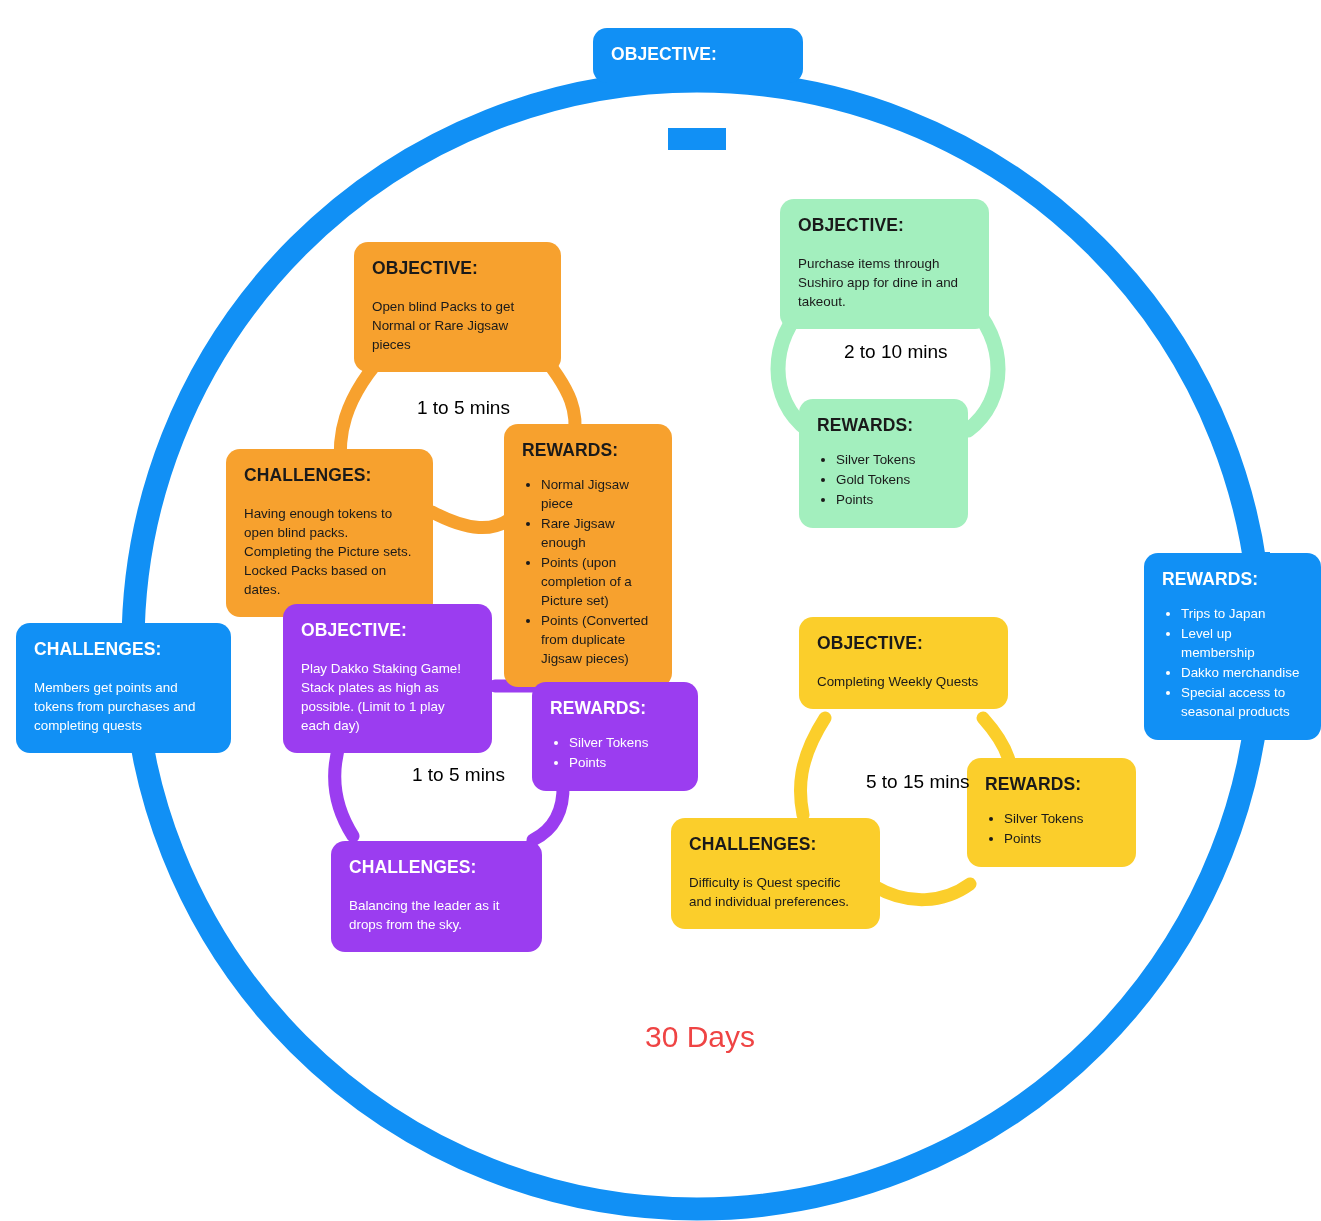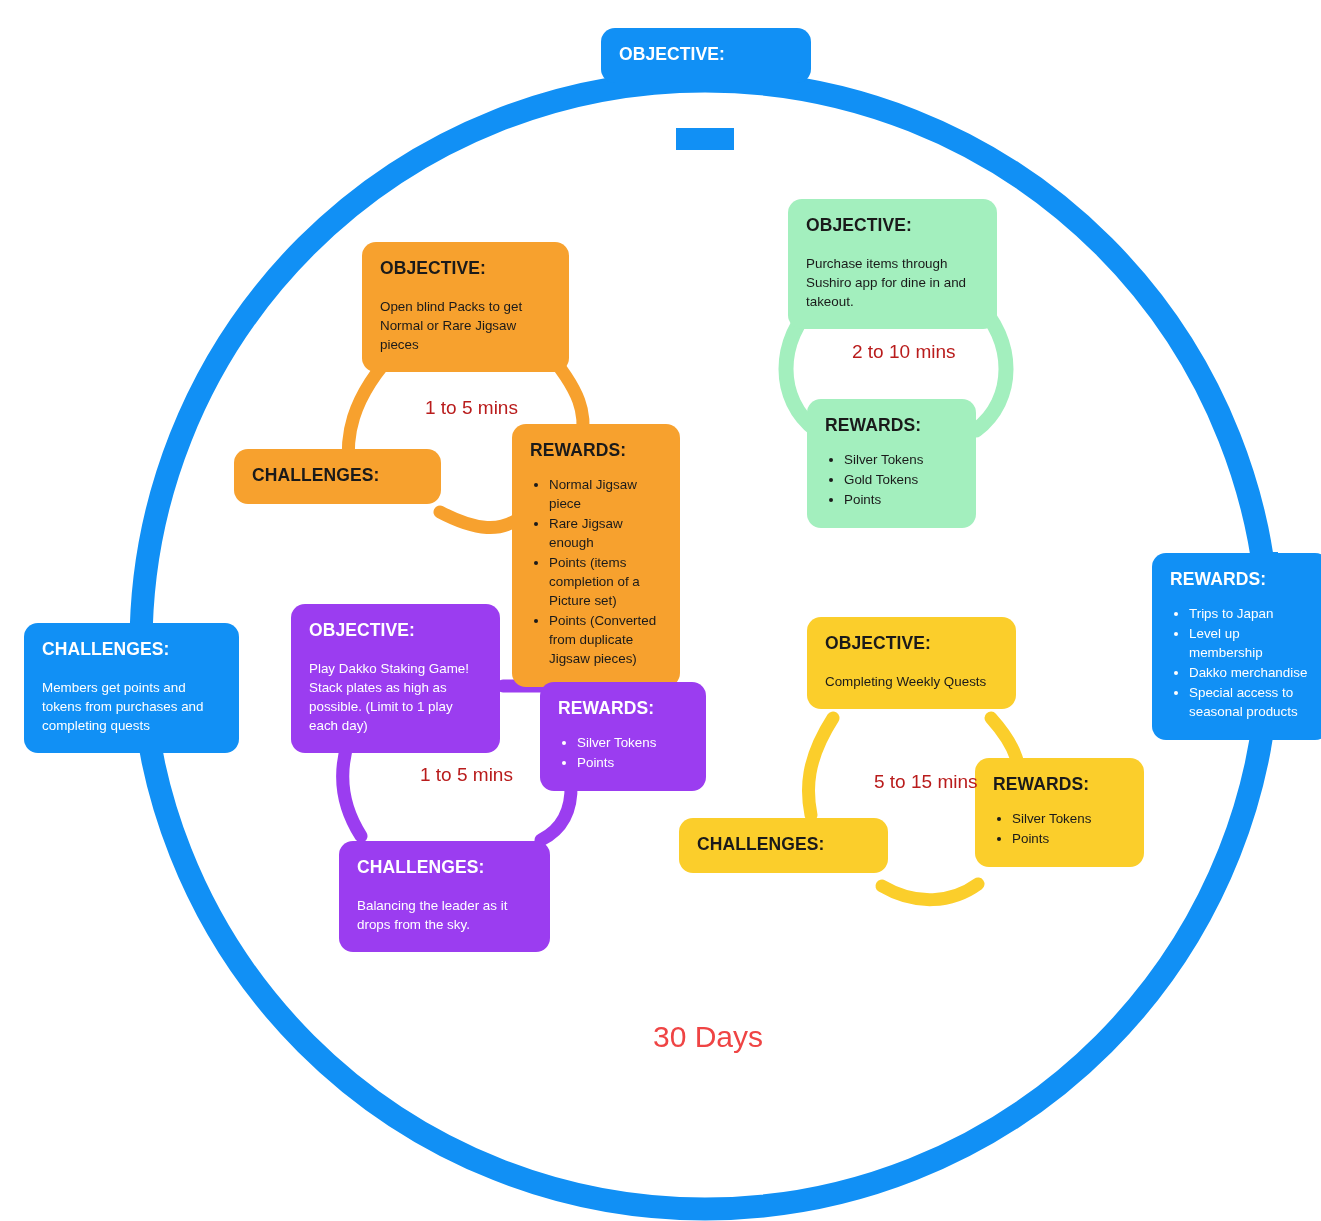--- a/index.html
+++ b/index.html
@@ -1,28 +1,28 @@
 <!DOCTYPE html>
 <html><head>
 <meta charset="utf-8">
 <style>
   html,body{margin:0;padding:0;background:#ffffff;}
   body{width:1321px;height:1221px;position:relative;overflow:hidden;
        font-family:"Liberation Sans","DejaVu Sans",sans-serif;}
-  #canvas{position:absolute;left:16px;top:0;width:1083px;height:1221px;}
+  #canvas{position:absolute;left:8px;top:0;width:1083px;height:1221px;}
   svg.layer{position:absolute;left:0;top:0;width:1321px;height:1221px;pointer-events:none;}
   .card{position:absolute;border-radius:14px;box-sizing:border-box;
         padding:16px 18px 18px 18px;}
   .card .hd{font-size:17.5px;font-weight:bold;letter-spacing:.1px;line-height:1.2;}
   .card .bd{font-size:13.4px;line-height:1.42;margin-top:18px;}
   .card ul{margin:14px 0 0 0;padding-left:19px;font-size:13.4px;line-height:1.42;}
   .card ul li{margin:0 0 1px 0;}
   .dark{color:#1a1a1a;}
   .light{color:#ffffff;}
-  .timelbl{position:absolute;font-size:19px;color:#b91c1c;white-space:nowrap;}
+  .timelbl{position:absolute;font-size:19px;color:#000000;white-space:nowrap;}
   .daylbl{position:absolute;font-size:30px;color:#ef4444;white-space:nowrap;}
 </style>
 </head>
 <body>
 
 <div id="canvas">
 
   <svg class="layer" viewBox="0 0 1321 1221" xmlns="http://www.w3.org/2000/svg">
 
     <circle cx="689" cy="645" r="564" fill="none" stroke="#1190f5" stroke-width="23"></circle>
@@ -68,28 +68,29 @@
 
   <div class="daylbl" style="left:637px;top:1020px;">30 Days</div>
 
   <div class="card dark" style="left:346px;top:242px;width:207px;background:#f7a12e;">
     <div class="hd">OBJECTIVE:</div>
     <div class="bd">Open blind Packs to get Normal or Rare Jigsaw pieces</div>
   </div>
 
   <div class="card dark" style="left:218px;top:449px;width:207px;background:#f7a12e;">
     <div class="hd">CHALLENGES:</div>
+    <div class="bd">Having enough tokens to open blind packs. Completing the Picture sets. Locked Packs based on dates.</div>
   </div>
 
   <div class="card dark" style="left:496px;top:424px;width:168px;background:#f7a12e;">
     <div class="hd">REWARDS:</div>
     <ul>
         <li>Normal Jigsaw piece</li>
         <li>Rare Jigsaw enough</li>
-        <li>Points (items completion of a Picture set)</li>
+        <li>Points (upon completion of a Picture set)</li>
         <li>Points (Converted from duplicate Jigsaw pieces)</li>
       </ul>
   </div>
 
   <div class="timelbl" style="left:409px;top:397px;">1 to 5 mins</div>
 
   <div class="card dark" style="left:772px;top:199px;width:209px;background:#a3efbe;">
     <div class="hd">OBJECTIVE:</div>
     <div class="bd">Purchase items through Sushiro app for dine in and takeout.</div>
   </div>
@@ -125,20 +126,21 @@
 
   <div class="timelbl" style="left:404px;top:764px;">1 to 5 mins</div>
 
   <div class="card dark" style="left:791px;top:617px;width:209px;background:#fbce2b;">
     <div class="hd">OBJECTIVE:</div>
     <div class="bd">Completing Weekly Quests</div>
   </div>
 
   <div class="card dark" style="left:663px;top:818px;width:209px;background:#fbce2b;">
     <div class="hd">CHALLENGES:</div>
+    <div class="bd">Difficulty is Quest specific and individual preferences.</div>
   </div>
 
   <div class="card dark" style="left:959px;top:758px;width:169px;background:#fbce2b;">
     <div class="hd">REWARDS:</div>
     <ul>
         <li>Silver Tokens</li>
         <li>Points</li>
       </ul>
   </div>
 

